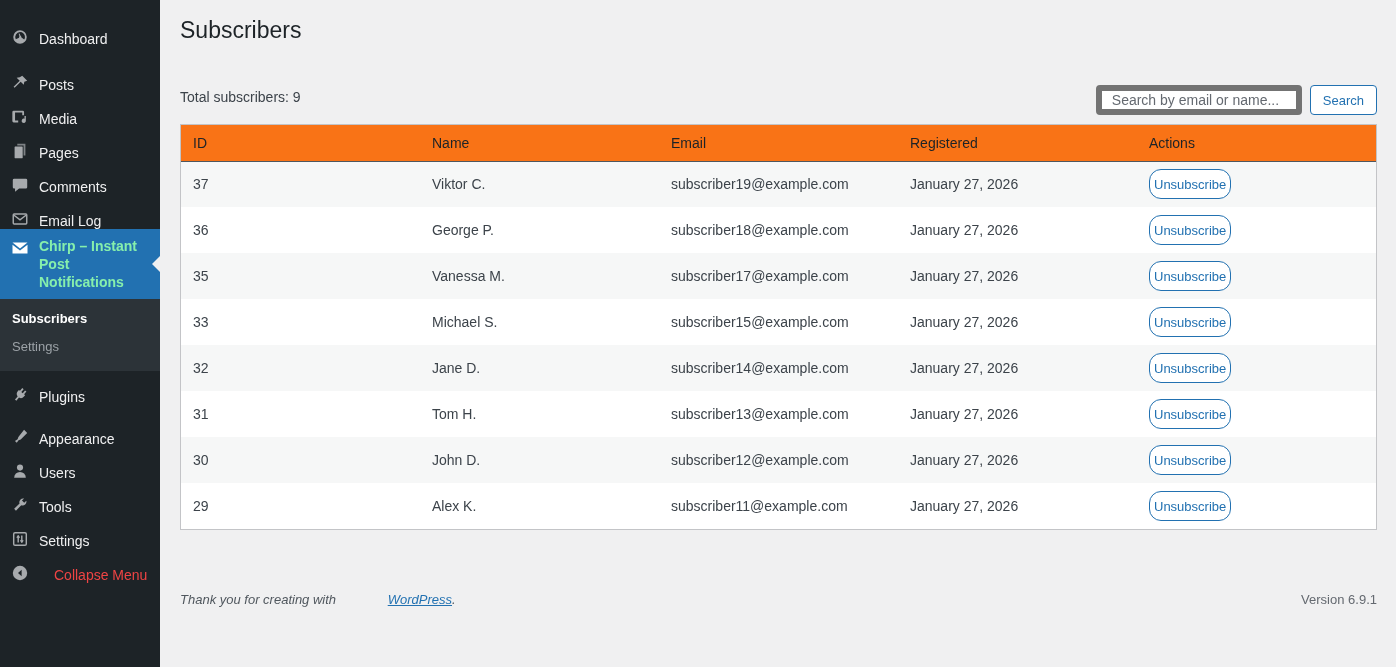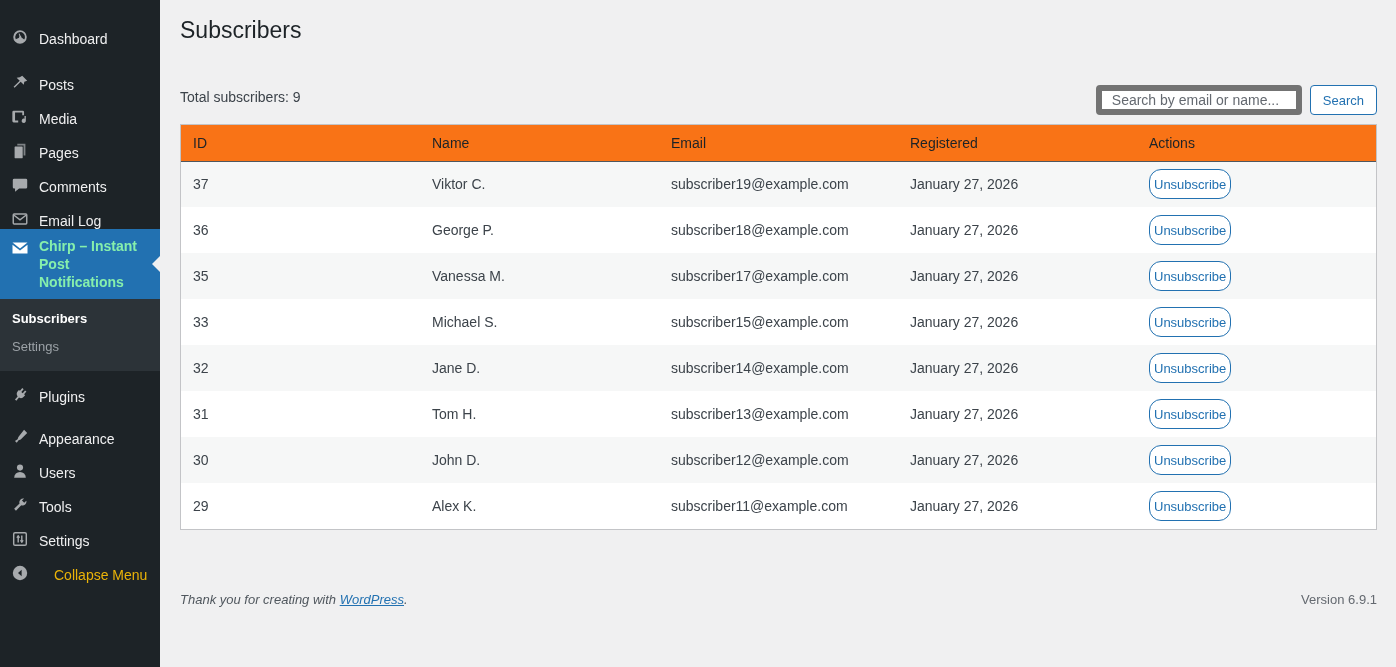--- a/index.html
+++ b/index.html
@@ -10,21 +10,21 @@
   
   .sidebar { width:160px; min-width:160px; height:100%; background:#1d2327;
     color:#f0f0f1; font-size:14px; position:relative; }
   .menu-item { display:flex; align-items:flex-end; gap:9px; height:34px;
     padding:0 8px 0 10px; cursor:pointer; color:#f0f0f1; }
   .menu-item .ico { width:20px; min-width:20px; height:20px; color:#a7aaad;
     display:flex; align-items:center; justify-content:center; }
   .menu-item.first { margin-top:13px; }
   .menu-item.group-start { margin-top:12px; }
   .menu-item.group-start2 { margin-top:8px; }
-  .menu-item.dim { color:#eab308;gap:24px; }
+  .menu-item.dim { color:#ef4444;gap:24px; }
 
   .chirp-item { display:flex; align-items:flex-start; gap:9px;
     background:#2271b1; color:#86efac; padding:8px 8px 8px 10px; margin-top:0;
     position:relative; cursor:pointer; font-weight:400; }
   .chirp-item .ico { margin-top:1px; width:20px; min-width:20px; height:20px; color:#fff; }
   .chirp-item .lbl { line-height:18px; font-weight:600; }
   .chirp-item::after { content:""; position:absolute; right:0; top:50%;
     transform:translateY(-50%); width:0; height:0;
     border-top:8px solid transparent; border-bottom:8px solid transparent;
     border-right:8px solid #f0f0f1; }
@@ -59,21 +59,21 @@
   table.subscribers tbody tr:nth-child(even) { background:#fff; }
   col.c-id { width:20%; } col.c-name { width:20%; } col.c-email { width:20%; }
   col.c-reg { width:20%; } col.c-act { width:20%; }
   .unsub-btn { height:30px; padding:0 4px; background:#fff;
     border:1px solid #2271b1; border-radius:12px; color:#2271b1; font-size:13px;
     cursor:pointer; font-family:"Liberation Sans", sans-serif; }
 
   .footer { display:flex; justify-content:space-between; align-items:flex-end;
     margin-top:62px; font-size:13px; color:#50575e; }
   .thanks { font-style:italic; }
-  .thanks a { color:#2271b1; }
+  .thanks a { color:#2271b1;margin-left:48px; }
   .version { color:#646970; }
   svg { display:block; }
 </style>
 </head>
 <body>
 
 <div class="app">
 
   <nav class="sidebar">
 

